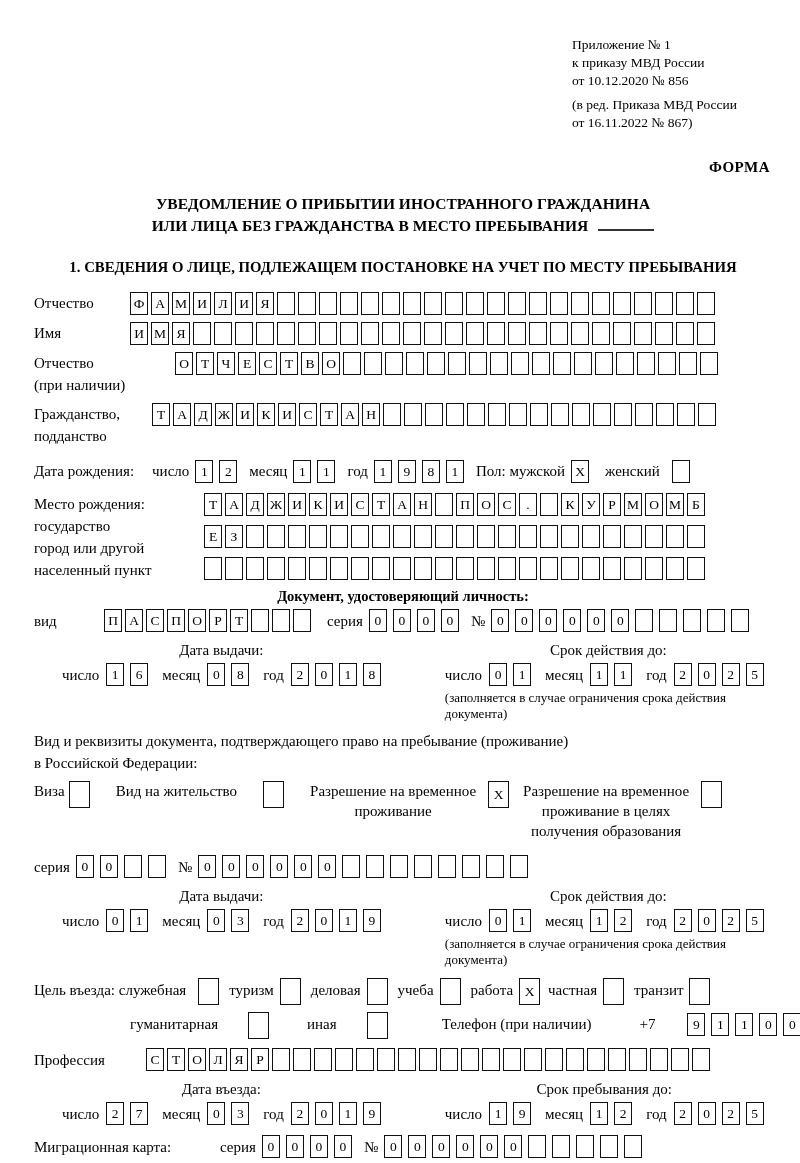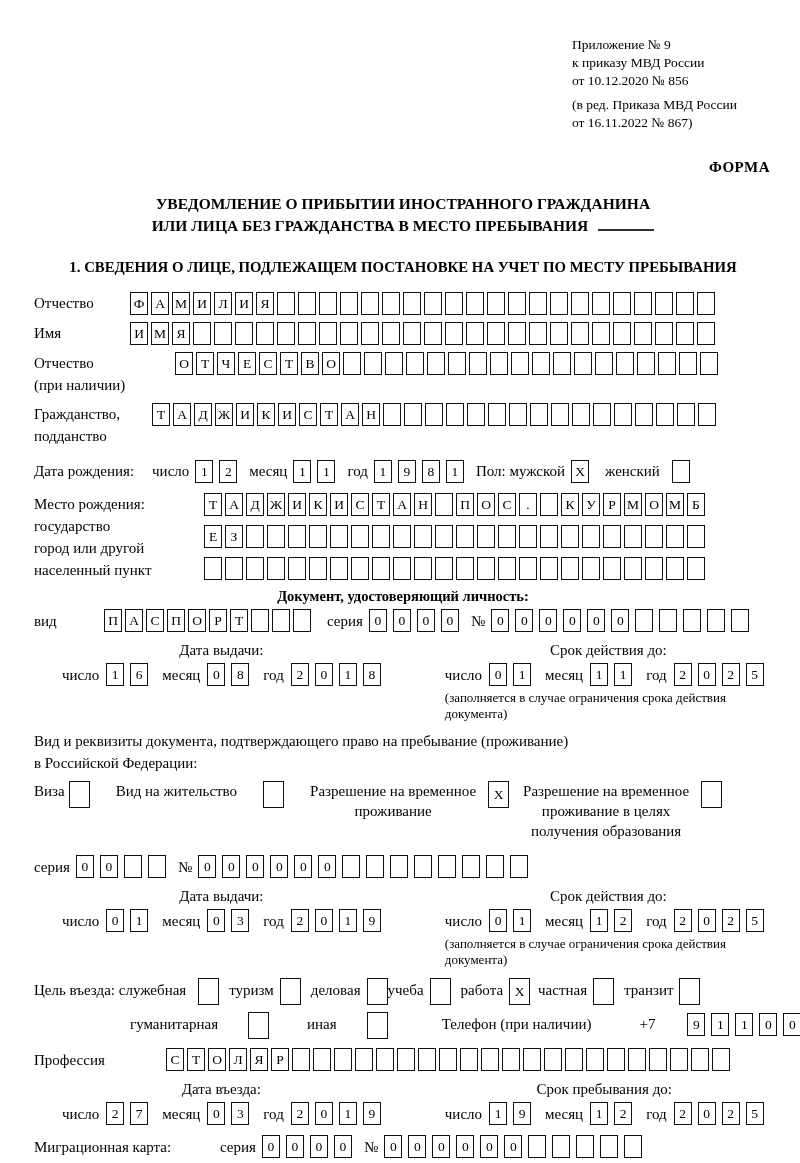--- a/index.html
+++ b/index.html
@@ -39,21 +39,21 @@
   .chk-item{display:flex;align-items:flex-start;}
   .chk-item .cl{white-space:pre-line;text-align:center;line-height:20px;}
   .chk-item .boxes{margin-left:8px;margin-top:0;}
 </style>
 </head>
 <body>
 
 <div class="page">
 
   <div class="hdr-block">
-    <div>Приложение № 9</div>
+    <div>Приложение № 1</div>
     <div>к приказу МВД России</div>
     <div>от 10.12.2020 № 856</div>
     <div class="hdr-sub">(в ред. Приказа МВД России</div>
     <div>от 16.11.2022 № 867)</div>
   </div>
 
   <div class="forma">ФОРМА</div>
 
   <div class="title">
     <div>УВЕДОМЛЕНИЕ О ПРИБЫТИИ ИНОСТРАННОГО ГРАЖДАНИНА</div>
@@ -514,21 +514,21 @@
         <span class="box"></span>
       </span>
     <span class="inline-lab" style="margin-left:10px;">туризм</span>
     <span class="boxes lg">
         <span class="box"></span>
       </span>
     <span class="inline-lab" style="margin-left:10px;">деловая</span>
     <span class="boxes lg">
         <span class="box"></span>
       </span>
-    <span class="inline-lab" style="margin-left:0;">учеба</span>
+    <span class="inline-lab" style="margin-left:10px;">учеба</span>
     <span class="boxes lg">
         <span class="box"></span>
       </span>
     <span class="inline-lab" style="margin-left:10px;">работа</span>
     <span class="boxes lg">
         <span class="box">X</span>
       </span>
     <span class="inline-lab" style="margin-left:8px;">частная</span>
     <span class="boxes lg">
         <span class="box"></span>
@@ -557,21 +557,21 @@
         <span class="box">0</span>
         <span class="box">0</span>
         <span class="box">0</span>
         <span class="box">0</span>
         <span class="box">0</span>
         <span class="box">0</span>
         <span class="box"></span>
       </span>
   </div>
 
-  <div class="frow" style="margin-top:9px;gap:20px;">
+  <div class="frow" style="margin-top:9px;">
     <span class="flabel" style="width:112px;line-height:24px;">Профессия</span>
     <span class="boxes">
         <span class="box">С</span>
         <span class="box">Т</span>
         <span class="box">О</span>
         <span class="box">Л</span>
         <span class="box">Я</span>
         <span class="box">Р</span>
         <span class="box"></span>
         <span class="box"></span>

